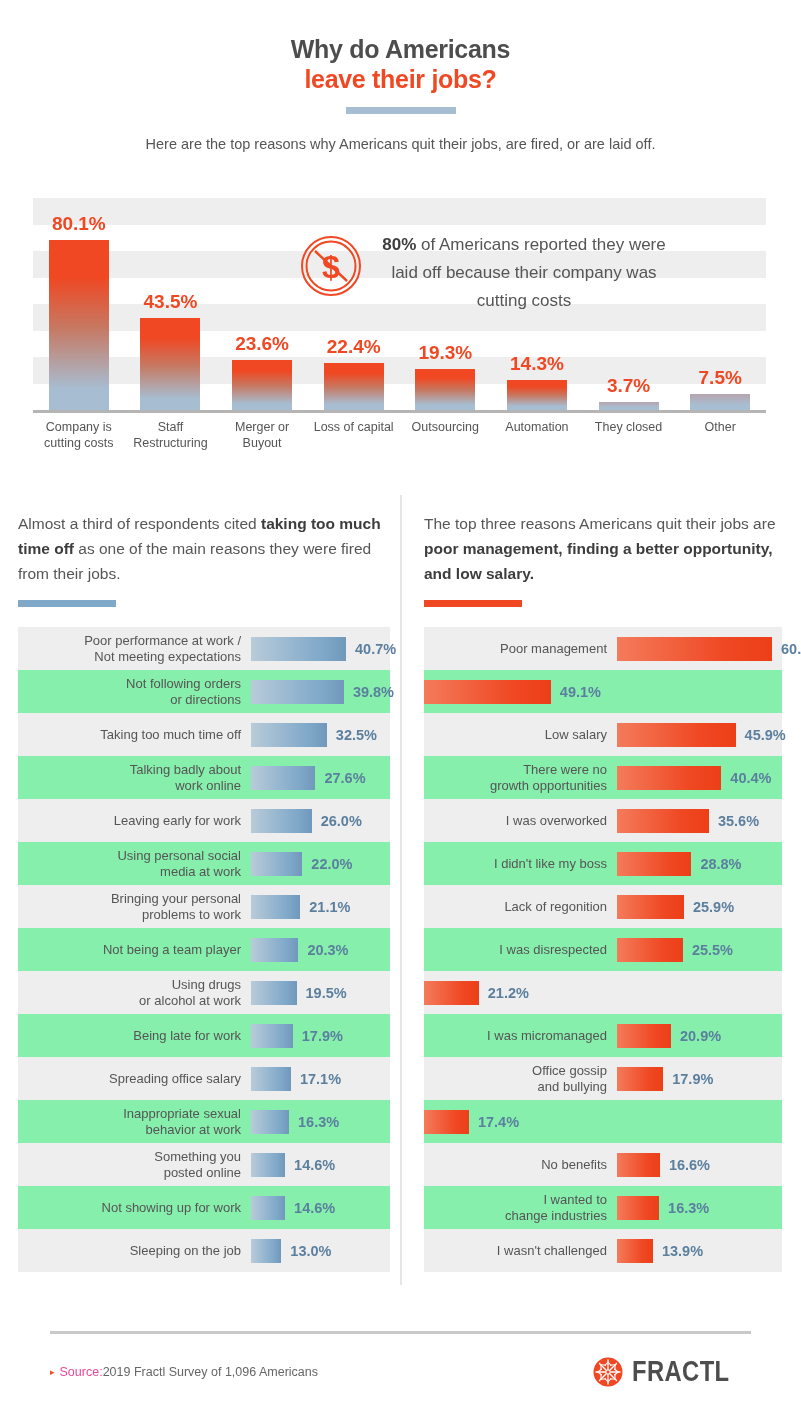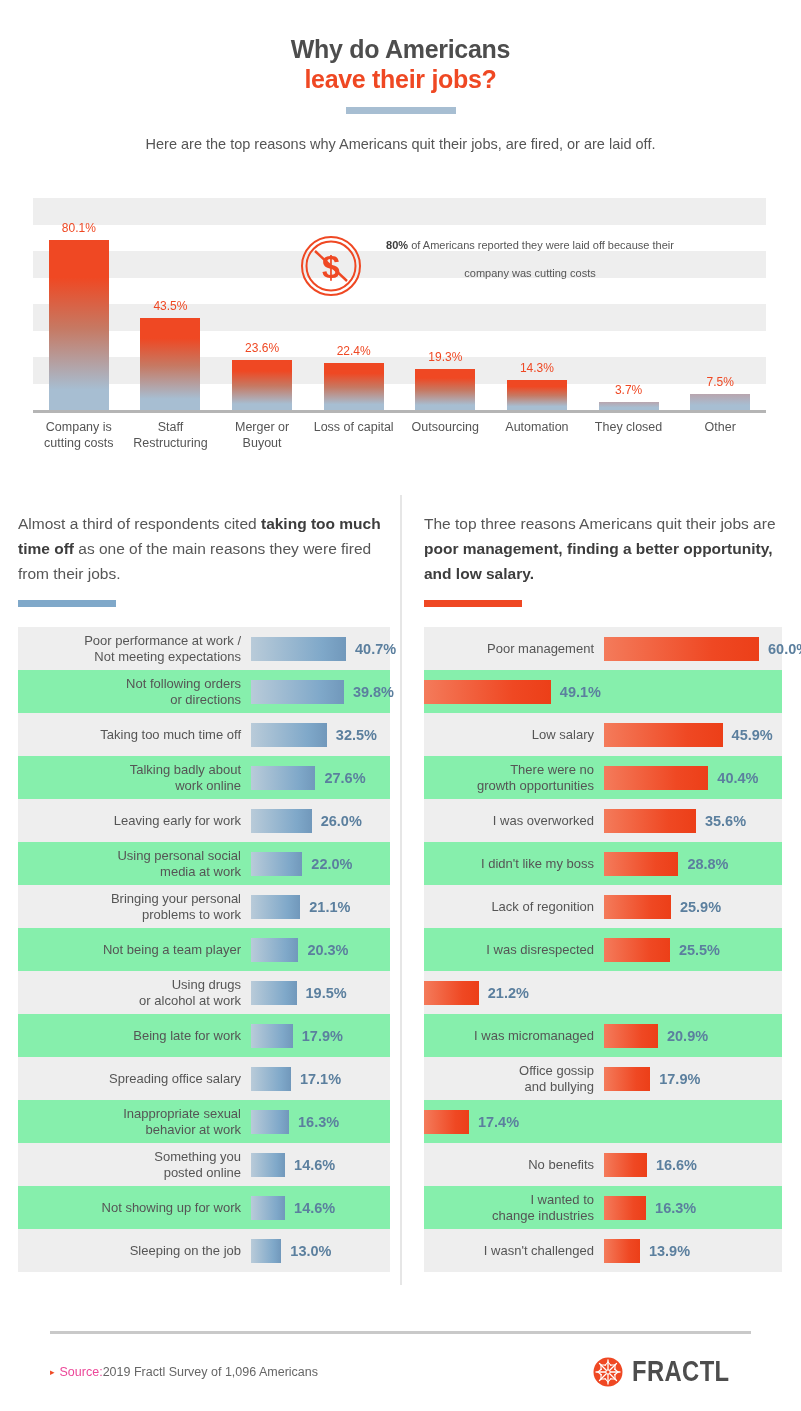--- a/index.html
+++ b/index.html
@@ -97,22 +97,22 @@
   }
   .bar.short {
     background: linear-gradient(to bottom, #b8a5ae 0%, #a7bed2 70%, #a7bed2 100%);
   }
   .bar-value {
     position: absolute;
     left: 50%;
     transform: translateX(-50%);
     bottom: 100%;
     margin-bottom: 5px;
-    font-size: 12px;
-    font-weight: normal;
+    font-size: 19px;
+    font-weight: bold;
     color: #ef4823;
     white-space: nowrap;
   }
   .axis-line {
     position: absolute;
     left: 33px;
     top: 212px;
     width: 733px;
     height: 3px;
     background: #b5b5b5;
@@ -142,22 +142,22 @@
     align-items: flex-start;
     z-index: 2;
   }
   .callout-icon {
     width: 62px;
     height: 62px;
     flex: 0 0 62px;
     margin-top: 4px;
   }
   .callout-text {
-    margin-left: 18px;
-    font-size: 11px;
+    margin-left: 12px;
+    font-size: 17px;
     line-height: 28px;
     color: #555555;
     text-align: center;
     width: 300px;
   }
   .callout-text b {
     color: #3d3d3d;
     font-weight: bold;
   }
 
@@ -205,21 +205,21 @@
   .row-label {
     flex: 0 0 auto;
     text-align: right;
     font-size: 13px;
     line-height: 16px;
     color: #555555;
     padding-right: 10px;
     box-sizing: border-box;
   }
   .col-left  .row-label { width: 233px; }
-  .col-right .row-label { width: 180px; }
+  .col-right .row-label { width: 180px; margin-left: 13px; }
 
   .row-bar-area {
     flex: 1 1 auto;
     display: flex;
     align-items: center;
   }
   .hbar {
     height: 24px;
   }
   .hbar-blue {

